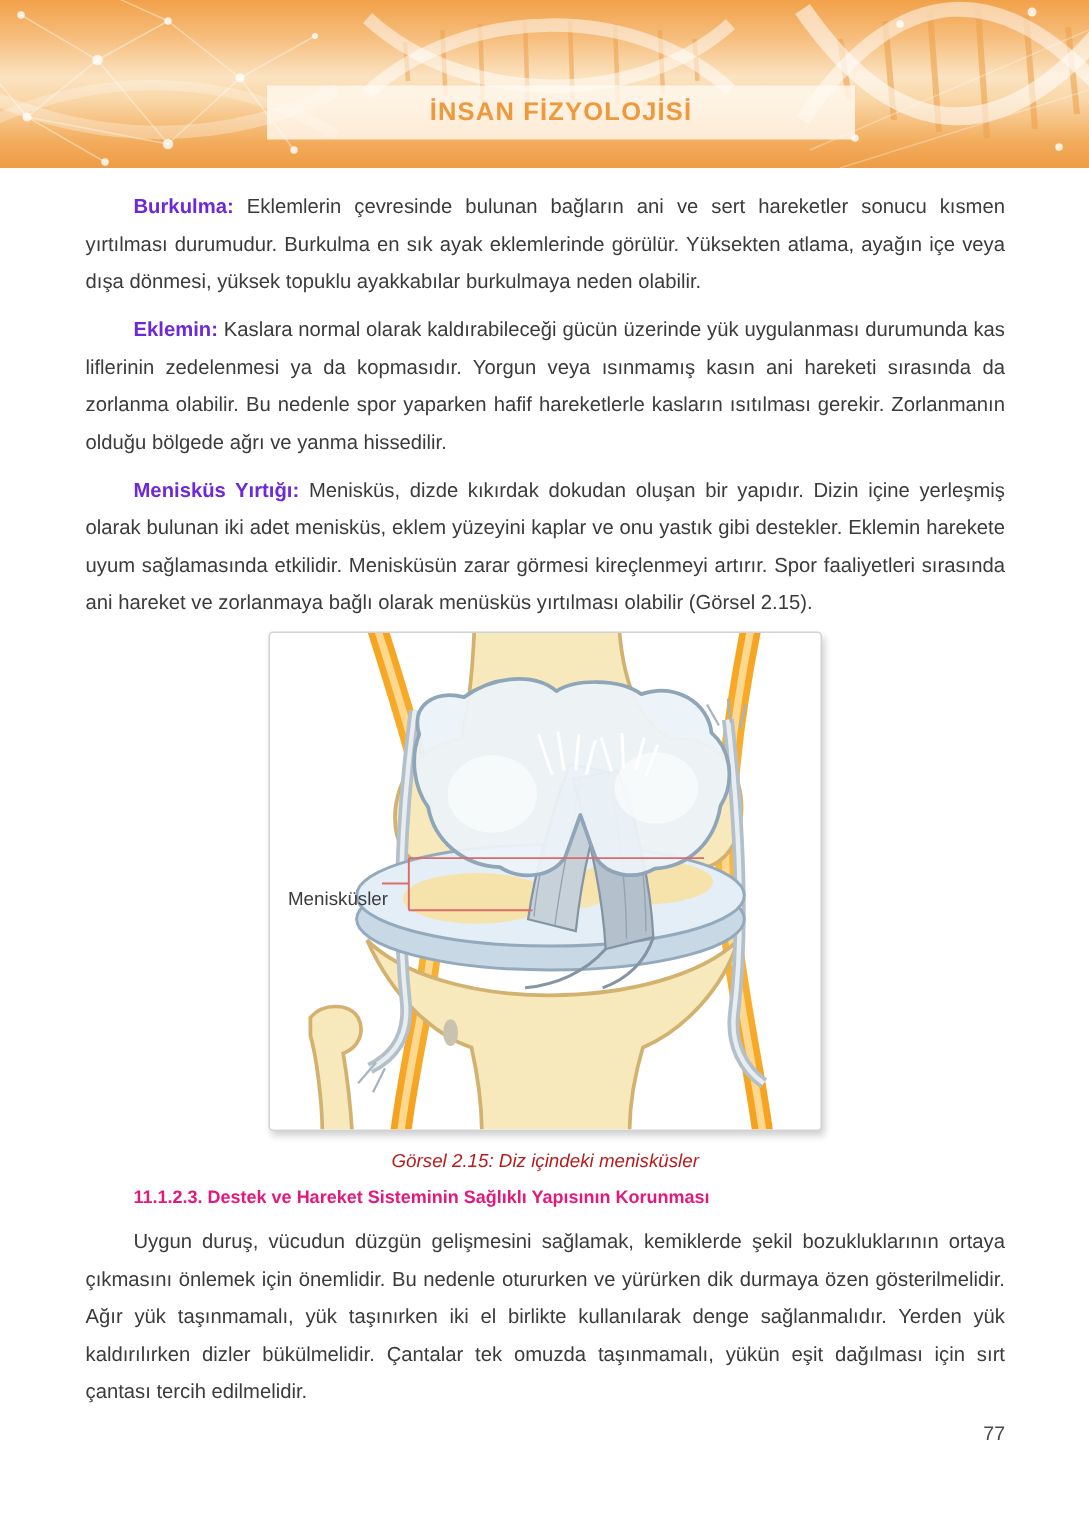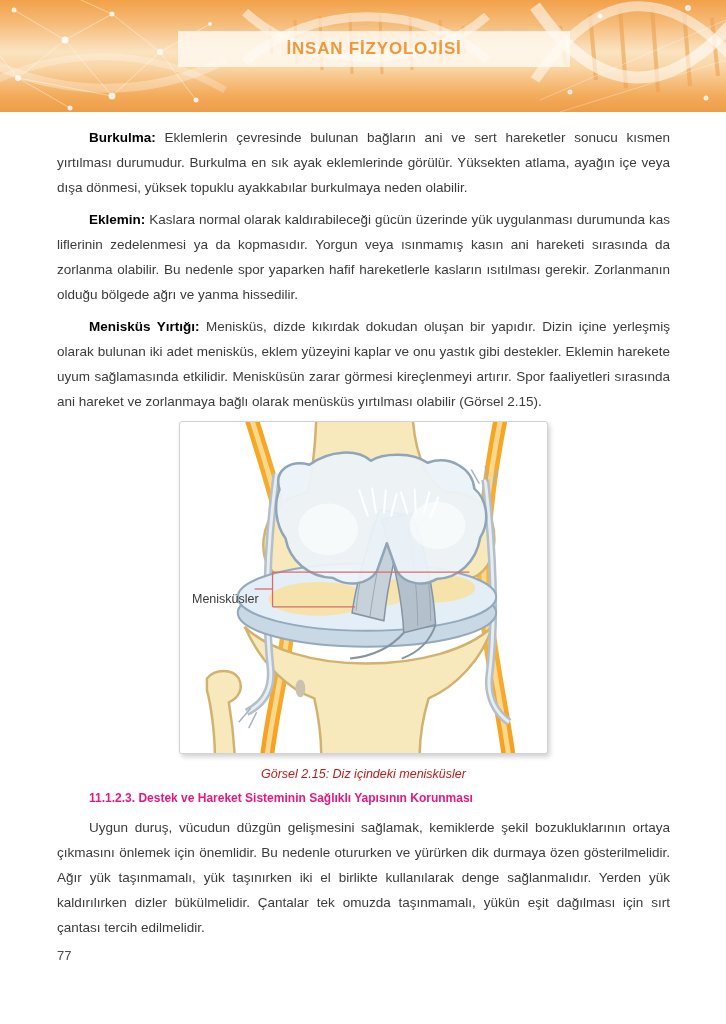--- a/index.html
+++ b/index.html
@@ -18,35 +18,35 @@
     color:var(--body-text,#3b3b3b);
   }
   
   .banner{
     position:relative;width:726px;height:112px;
     background:linear-gradient(180deg,#f2a149 0%,#f6bd7c 22%,#fbe3c1 46%,#f9d6a6 60%,#f3ad5e 84%,#ee9c46 100%);
     overflow:hidden;
   }
   .banner-art{position:absolute;inset:0;width:100%;height:100%;}
   .title-band{
-    position:absolute;left:178px;top:31px;width:392px;height:36px;
+    position:absolute;left:178px;top:57px;width:392px;height:36px;
     background:rgba(255,250,242,.8);
     display:flex;align-items:center;justify-content:center;
   }
   .title-band h1{
     font-size:17px;font-weight:bold;letter-spacing:.8px;
     color:var(--title-orange,#f0983c);
   }
   
   .content{padding:13px 56px 0 57px;}
   .para{
     text-align:justify;text-indent:32px;
     font-size:13.5px;line-height:25px;margin:0 0 7px 0;
   }
-  .para b{color:#000000;}
+  .para b{color:#6d28d9;}
   
   .figure-wrap{margin:6px 0 0 0;}
   .fig-box{
     position:relative;width:369px;height:333px;margin:0 auto;
     background:#fff;border:1px solid #cfd2d6;border-radius:3px;
     box-shadow:2px 3px 5px rgba(0,0,0,.18);
     overflow:hidden;
   }
   .fig-label{
     position:absolute;left:12px;top:170px;width:62px;
@@ -56,21 +56,21 @@
     text-align:center;font-style:italic;font-size:12.5px;
     margin:13px 0 10px 0;color:#b91c1c;
   }
   
   .section-heading{
     color:var(--heading-pink,#e5197d);
     font-size:12px;font-weight:bold;
     margin:10px 0 10px 0;text-indent:32px;
   }
   .page-number{
-    text-align:left;font-size:13px;color:#4a4a4a;margin-top:8px;
+    text-align:right;font-size:13px;color:#4a4a4a;margin-top:8px;
   }
   .redline{stroke:var(--annotation-red,#d96b6b);stroke-width:1.3;fill:none;}
 </style>
 </head>
 <body>
 
 <header class="banner">
   <svg class="banner-art" viewBox="0 0 726 112" preserveAspectRatio="none" aria-hidden="true">
 
     <g stroke="#ffffff" stroke-opacity=".4" stroke-width="1" fill="none">

